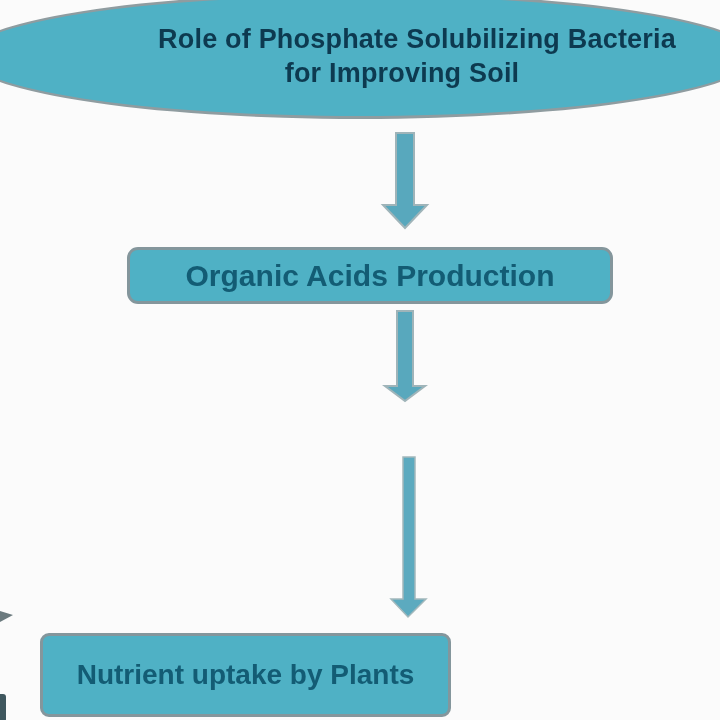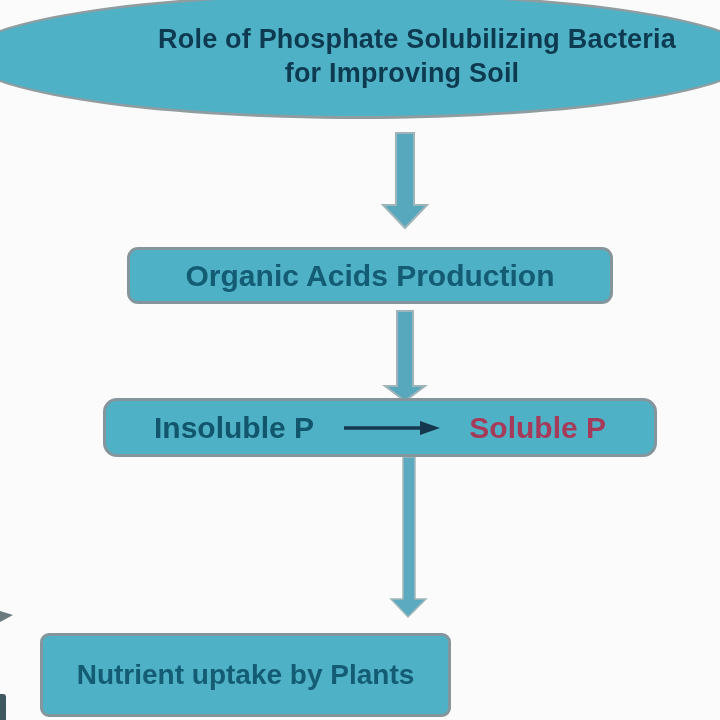--- a/index.html
+++ b/index.html
@@ -59,26 +59,18 @@
   <div class="ellipse"></div>
   <div class="title-block">
     <span class="title-line1">Role of Phosphate Solubilizing Bacteria</span>
     <span class="title-line2">for Improving Soil</span>
   </div>
 
   <div class="node node1">
     <span>Organic Acids Production</span>
   </div>
 
-  <div class="node node2">
-    <span class="lbl-insoluble">Insoluble P</span>
-    <svg width="100" height="18" viewBox="0 0 100 18" aria-hidden="true">
-      <line x1="2" y1="9" x2="80" y2="9" stroke="#16384e" stroke-width="3.5"></line>
-      <polygon points="98,9 78,2 78,16" fill="#16384e"></polygon>
-    </svg>
-    <span class="lbl-soluble">Soluble P</span>
-  </div>
 
   <div class="node node3">
     <span>Nutrient uptake by Plants</span>
   </div>
 
 </div>
 
 </body></html>

